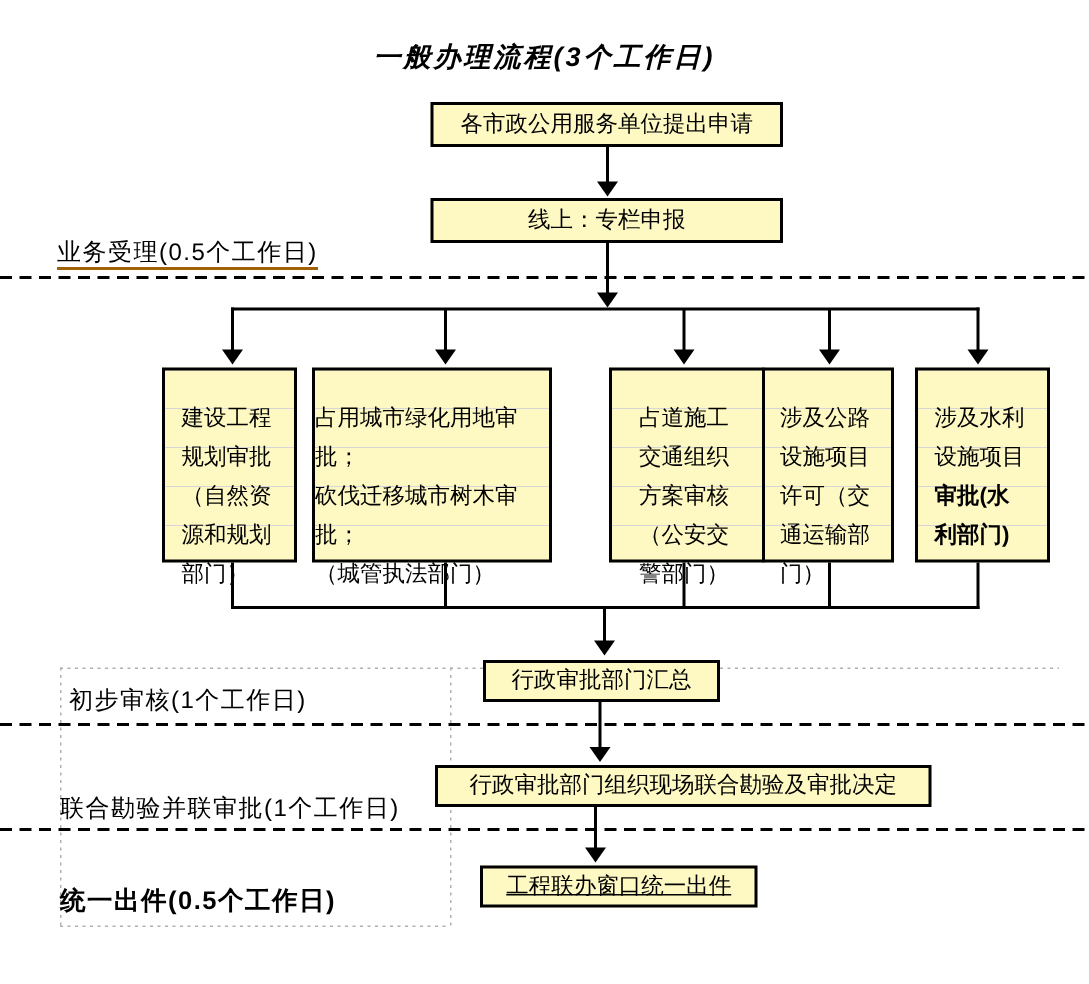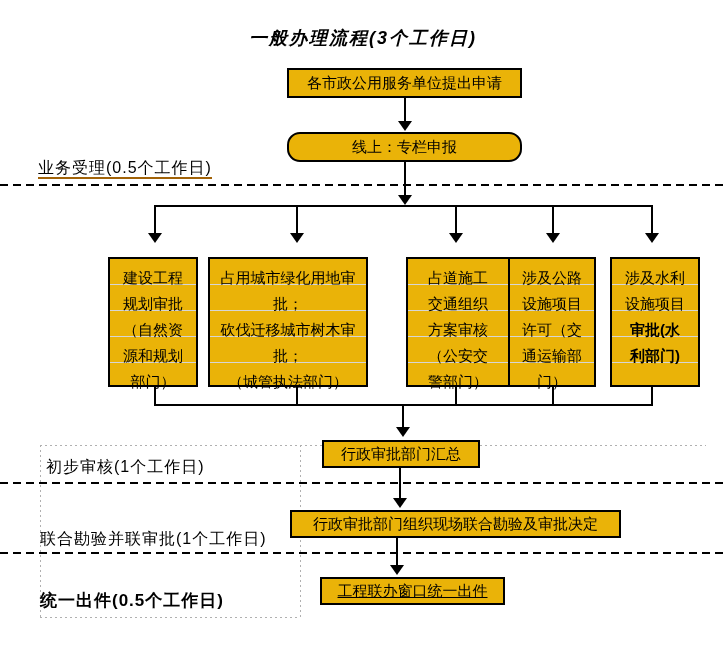--- a/index.html
+++ b/index.html
@@ -2,28 +2,27 @@
 <html><head>
 <meta charset="utf-8">
 <style>
   html,body{margin:0;padding:0;background:#ffffff;}
   .canvas{
     position:relative;width:726px;height:656px;background:#ffffff;
     font-family:"Liberation Sans",sans-serif;color:#000;overflow:hidden;
   }
   .layer{position:absolute;left:0;top:0;width:726px;height:656px;}
   .node{
-    position:absolute;box-sizing:border-box;border:2px solid #000;background:#eab308;
-    display:flex;align-items:center;justify-content:center;text-align:center;
+    position:absolute;box-sizing:border-box;border:2px solid #000;background:#fef9c3;
+    display:flex;align-items:center;justify-content:center;text-align:left;
     font-size:15px;white-space:pre-line;line-height:1.3;
   }
   .node.tall{
-    align-items:flex-start;padding-top:6px;line-height:26px;
+    align-items:flex-start;padding-top:19px;line-height:26px;
     background-image:repeating-linear-gradient(to bottom,transparent 0,transparent 25px,#d6d6d6 25px,#d6d6d6 26px);
-    margin-top:12px;
   }
   .cellw{display:inline-block;width:64px;}
   .cellw-b{display:inline-block;width:172px;}
   .stage-label{
     position:absolute;font-size:16px;white-space:nowrap;letter-spacing:1px;
   }
   .underlined{border-bottom:2px solid #a16207;padding-bottom:1px;}
   .bold{font-weight:bold;}
   .title{
     position:absolute;left:0;top:26px;width:726px;text-align:center;
@@ -87,21 +86,21 @@
       <polygon points="396,427 410,427 403,437"></polygon>
       <polygon points="393,498 407,498 400,508"></polygon>
       <polygon points="390,565 404,565 397,575"></polygon>
     </g>
   </svg>
 
   <div class="title">一般办理流程(3个工作日)</div>
 
   <div class="node" style="left:287px;top:68px;width:235px;height:30px;">各市政公用服务单位提出申请</div>
 
-  <div class="node" style="left:287px;top:132px;width:235px;height:30px;border-radius:13px;">线上：专栏申报</div>
+  <div class="node" style="left:287px;top:132px;width:235px;height:30px;">线上：专栏申报</div>
 
   <div class="stage-label" style="left:38px;top:158px;">
     <span class="underlined">业务受理(0.5个工作日)</span>
   </div>
 
   <div class="stage-label" style="left:46px;top:457px;">初步审核(1个工作日)</div>
 
   <div class="stage-label" style="left:40px;top:529px;">联合勘验并联审批(1个工作日)</div>
 
   <div class="stage-label bold" style="left:40px;top:589px;font-size:17px;">统一出件(0.5个工作日)</div>

